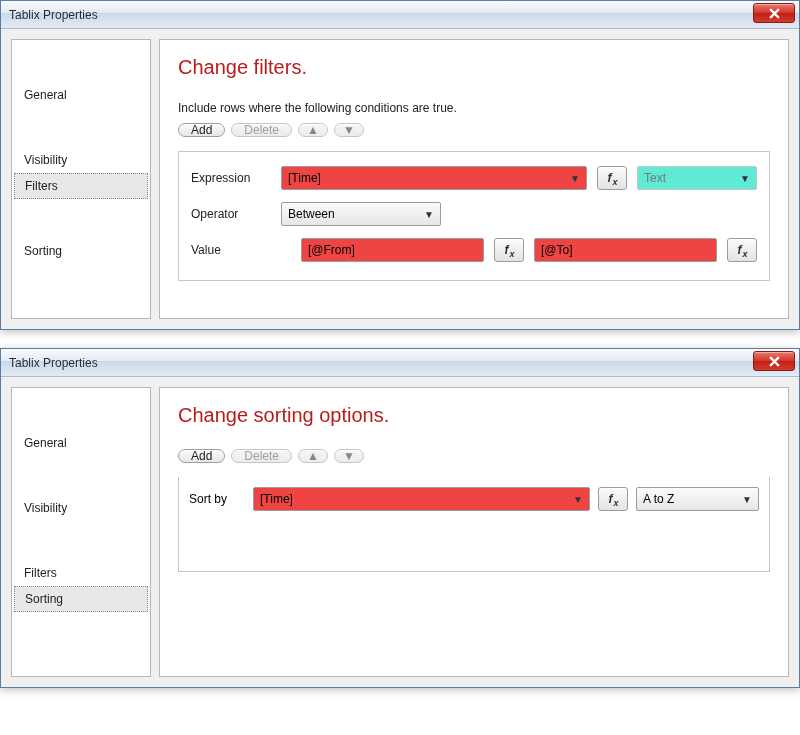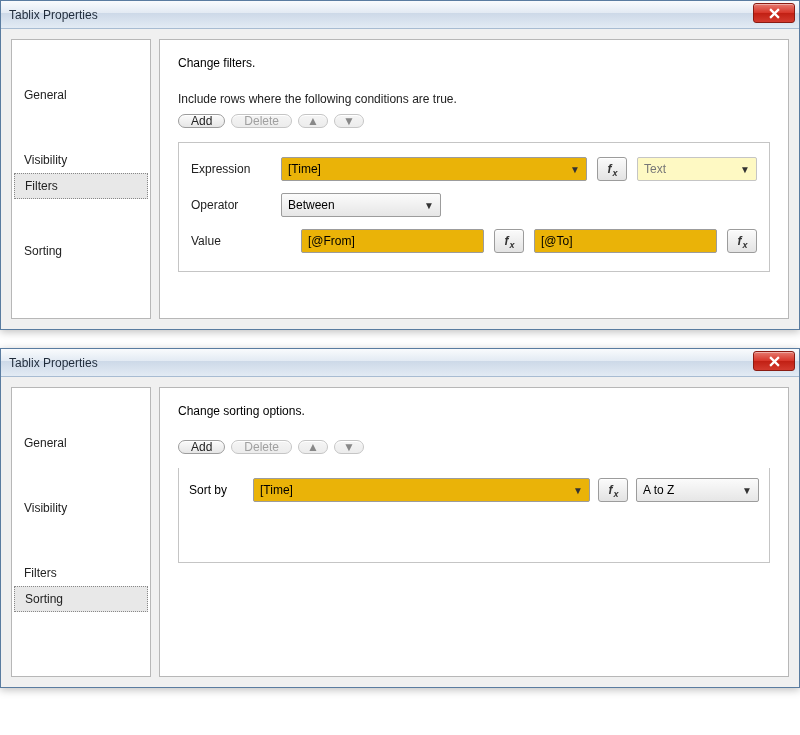--- a/index.html
+++ b/index.html
@@ -60,21 +60,21 @@
     padding: 5px 10px;
   }
   .main {
     flex: 1;
     background: #fff;
     border: 1px solid #b7b7b7;
     padding: 16px 18px;
     display: flex;
     flex-direction: column;
   }
-  .heading { font-size: 12px; color: #000000; margin-bottom: 22px; }
+  .heading { font-size: 20px; color: #b91c1c; margin-bottom: 22px; }
   .instruction { color: #222; margin-bottom: 8px; }
   .toolbar { display: flex; gap: 6px; margin-bottom: 14px; }
   .btn {
     height: 14px;
     padding: 0 12px;
     background: linear-gradient(to bottom, #fbfbfb, #e6e6e6);
     border: 1px solid #9c9c9c;
     border-radius: 12px;
     display: inline-flex; align-items: center; justify-content: center;
     color: #222;
@@ -87,27 +87,27 @@
     border: 1px solid #c5c5c5;
     padding: 14px 12px 18px 12px;
     background: #fff;
   }
   .row { display: flex; align-items: center; gap: 10px; margin-bottom: 12px; }
   .row:last-child { margin-bottom: 0; }
   .row-label { width: 80px; color: #222; }
   .combo, .txt {
     height: 24px;
     border: 1px solid #9c9c9c;
-    background: #eab308;
+    background: #ef4444;
     padding: 0 6px;
     display: flex; align-items: center; justify-content: space-between;
     border-radius: 2px;
   }
   .combo .caret { font-size: 10px; color: #333; margin-left: 8px; }
-  .combo.disabled { background: #fef9c3; color: #777; border-color: #c5c5c5; }
+  .combo.disabled { background: #5eead4; color: #777; border-color: #c5c5c5; }
   .fx-btn {
     width: 30px; height: 24px;
     background: linear-gradient(to bottom,#fbfbfb,#e3e3e3);
     border: 1px solid #9c9c9c;
     border-radius: 3px;
     display: flex; align-items: center; justify-content: center;
     font-style: italic;
     font-family: "Times New Roman", serif;
     font-weight: bold;
     font-size: 13px;

